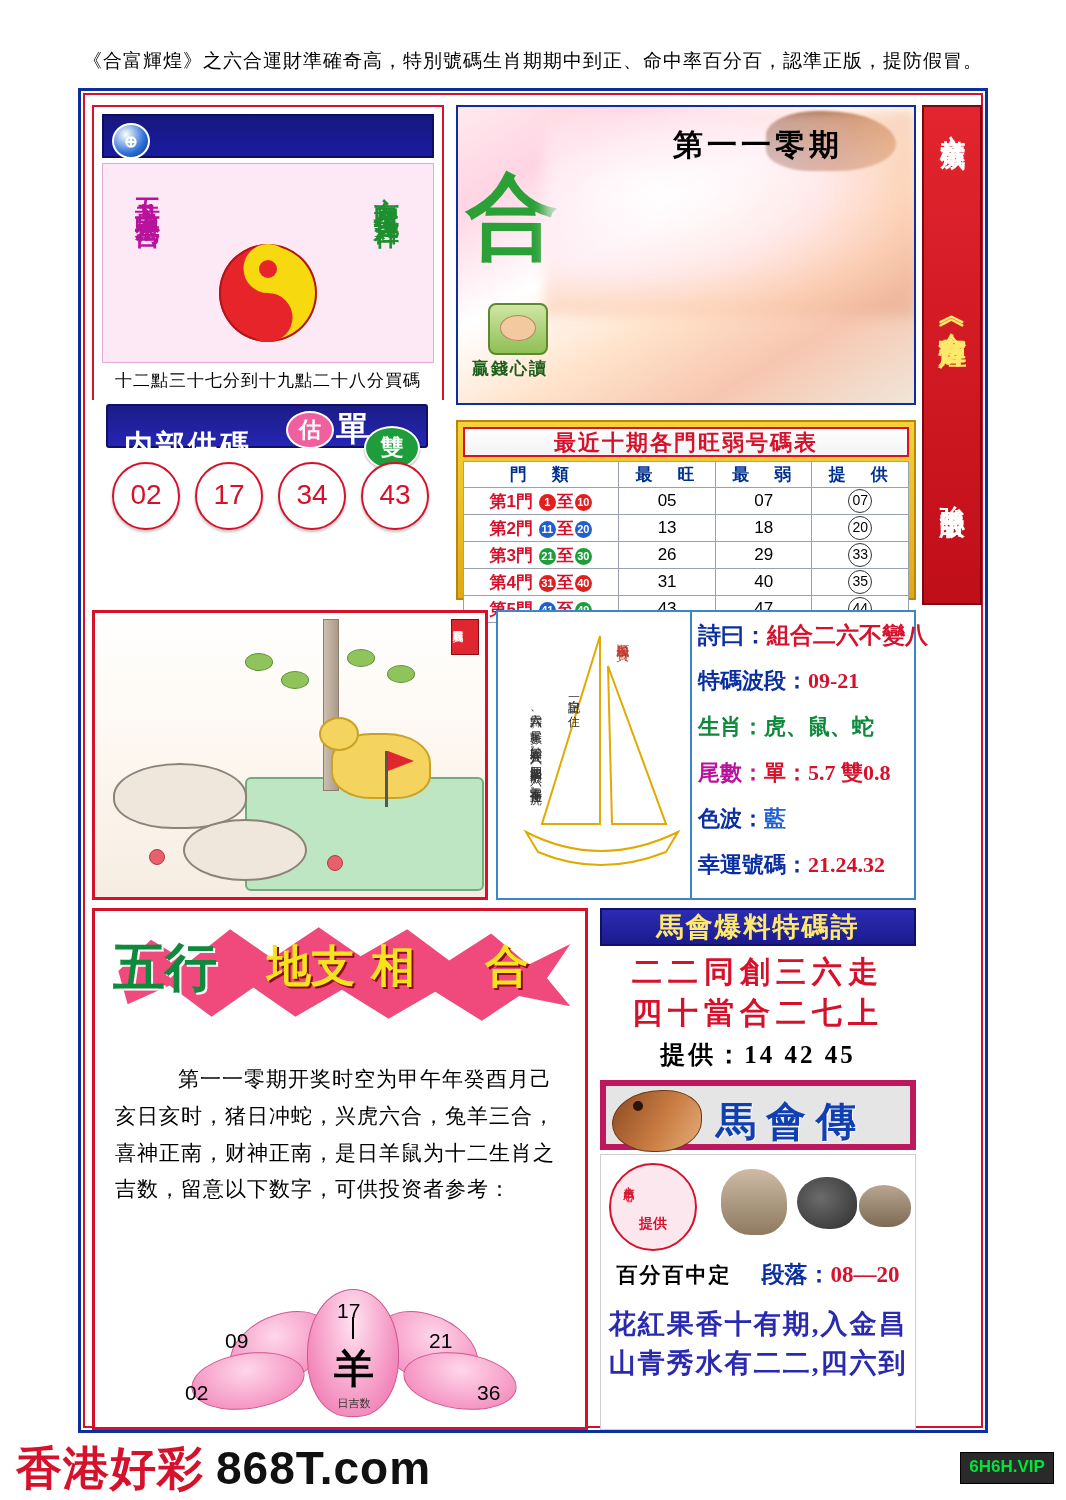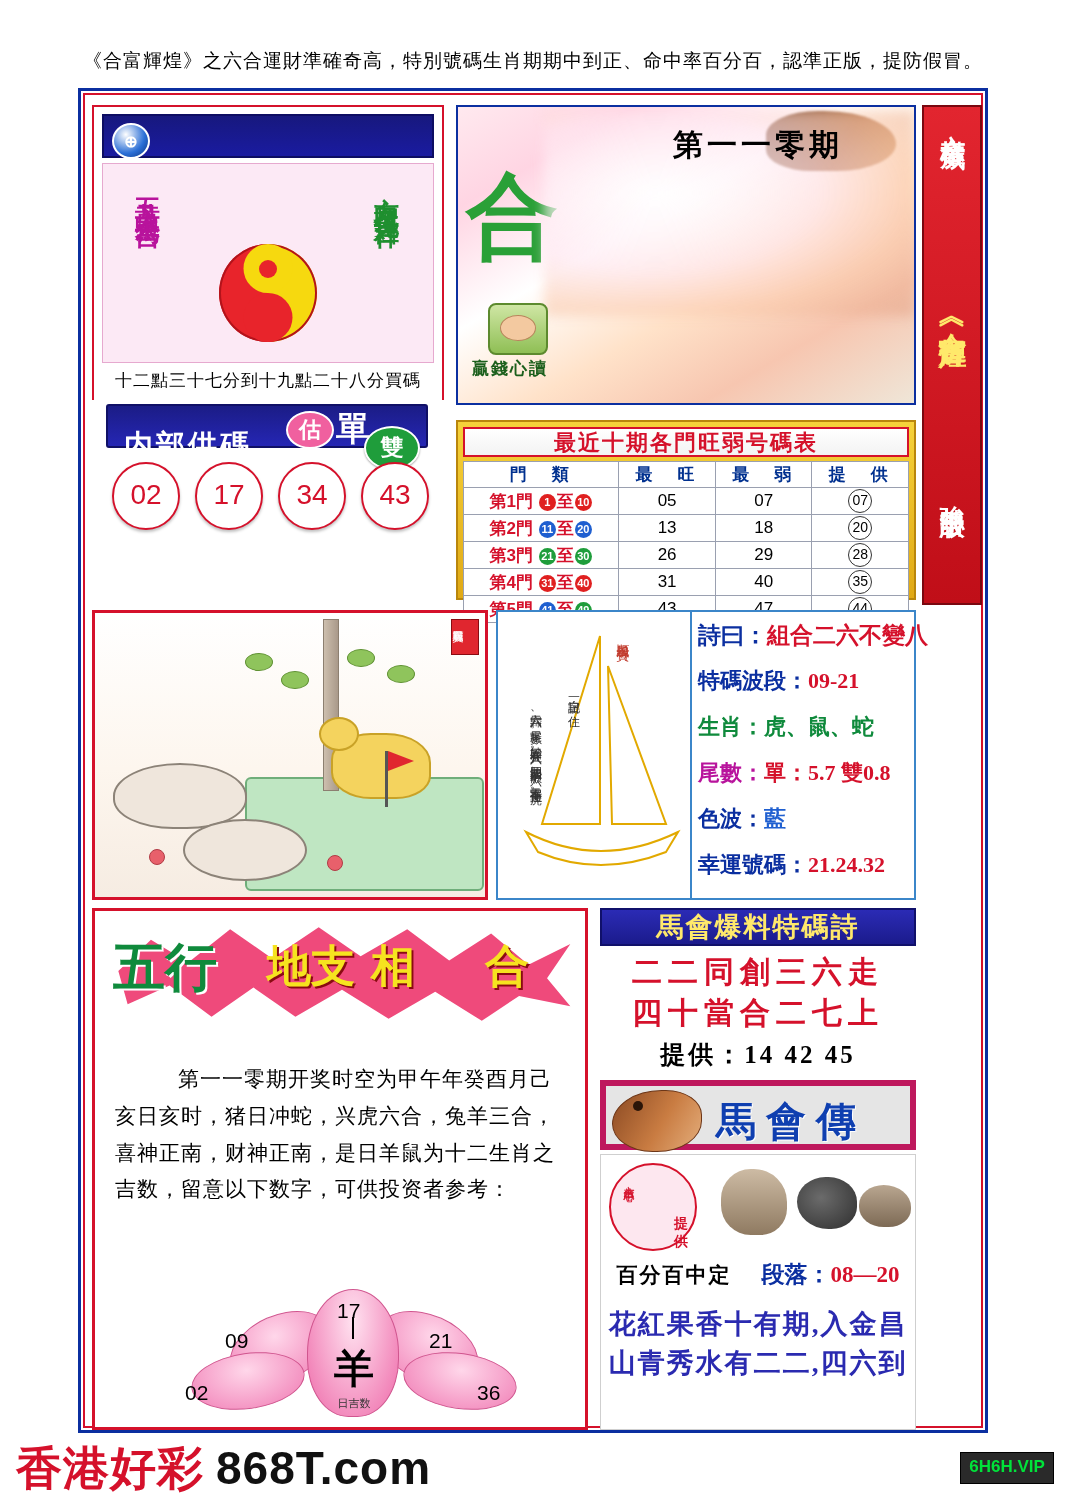--- a/index.html
+++ b/index.html
@@ -161,21 +161,21 @@
   
   .panelI{position:absolute;left:600px;top:1080px;width:316px;height:70px;background:#e5e5e5;border:6px solid #be185d;box-sizing:border-box;}
   .horsehead{position:absolute;left:6px;top:4px;width:88px;height:60px;background:linear-gradient(120deg,#8b4a23,#c97c42 55%,#e4ae7c);border-radius:55% 40% 50% 45%;border:1px solid #6d3617;}
   .horsehead:after{content:"";position:absolute;left:20px;top:10px;width:10px;height:10px;border-radius:50%;background:#2b1508;}
   .panelI .t{position:absolute;left:110px;top:8px;font-size:40px;font-weight:bold;color:#0f3fb0;letter-spacing:10px;text-shadow:1px 1px 0 #fff;}
 
   
   .panelJ{position:absolute;left:600px;top:1154px;width:316px;height:276px;background:#fff;border:1px solid #cfcfcf;box-sizing:border-box;overflow:hidden;}
   .stamp{position:absolute;left:8px;top:8px;width:84px;height:84px;border-radius:50%;background:#fde7ef;border:2px solid #d5112b;}
   .stamp .s1{position:absolute;left:10px;top:12px;writing-mode:vertical-rl;text-orientation:upright;font-size:11px;color:#d5112b;letter-spacing:1px;}
-  .stamp .s2{position:absolute;left:28px;top:50px;font-size:14px;color:#d5112b;font-weight:bold;margin-left:35px;}
+  .stamp .s2{position:absolute;left:28px;top:50px;font-size:14px;color:#d5112b;font-weight:bold;}
   .goat{position:absolute;left:120px;top:14px;width:66px;height:66px;background:linear-gradient(#cdbba4,#8f7a61);border-radius:45% 50% 40% 45%;}
   .snake{position:absolute;left:196px;top:22px;width:60px;height:52px;background:radial-gradient(ellipse at 40% 40%,#6b6b6b,#2e2e2e);border-radius:50% 50% 45% 55%;}
   .rat{position:absolute;left:258px;top:30px;width:52px;height:42px;background:linear-gradient(#b9a690,#7d6a55);border-radius:50% 55% 45% 50%;}
   .jline{position:absolute;left:0;top:104px;width:100%;text-align:center;}
   .jline .a{display:inline-block;font-size:21px;color:#000;font-weight:bold;letter-spacing:2px;}
   .jline .b{display:inline-block;margin-left:26px;font-size:23px;color:#0b2fa0;font-weight:bold;}
   .jline .b em{font-style:normal;color:#d5112b;}
   .jpoem{position:absolute;left:0;top:150px;width:100%;text-align:center;}
   .jpoem div{font-size:27px;font-weight:bold;color:#2a2ab0;letter-spacing:2px;line-height:1.45;font-family:"Liberation Serif",serif;}
 
@@ -283,21 +283,21 @@
         <td>18</td>
         <td><span class="circnum">20</span></td>
       </tr>
       <tr>
         <td class="men">
           <span>第3門</span>
           <span class="mini g">21</span>至<span class="mini g">30</span>
         </td>
         <td>26</td>
         <td>29</td>
-        <td><span class="circnum">28</span></td>
+        <td><span class="circnum">33</span></td>
       </tr>
       <tr>
         <td class="men">
           <span>第4門</span>
           <span class="mini r">31</span>至<span class="mini r">40</span>
         </td>
         <td>31</td>
         <td>40</td>
         <td><span class="circnum">35</span></td>
       </tr>

